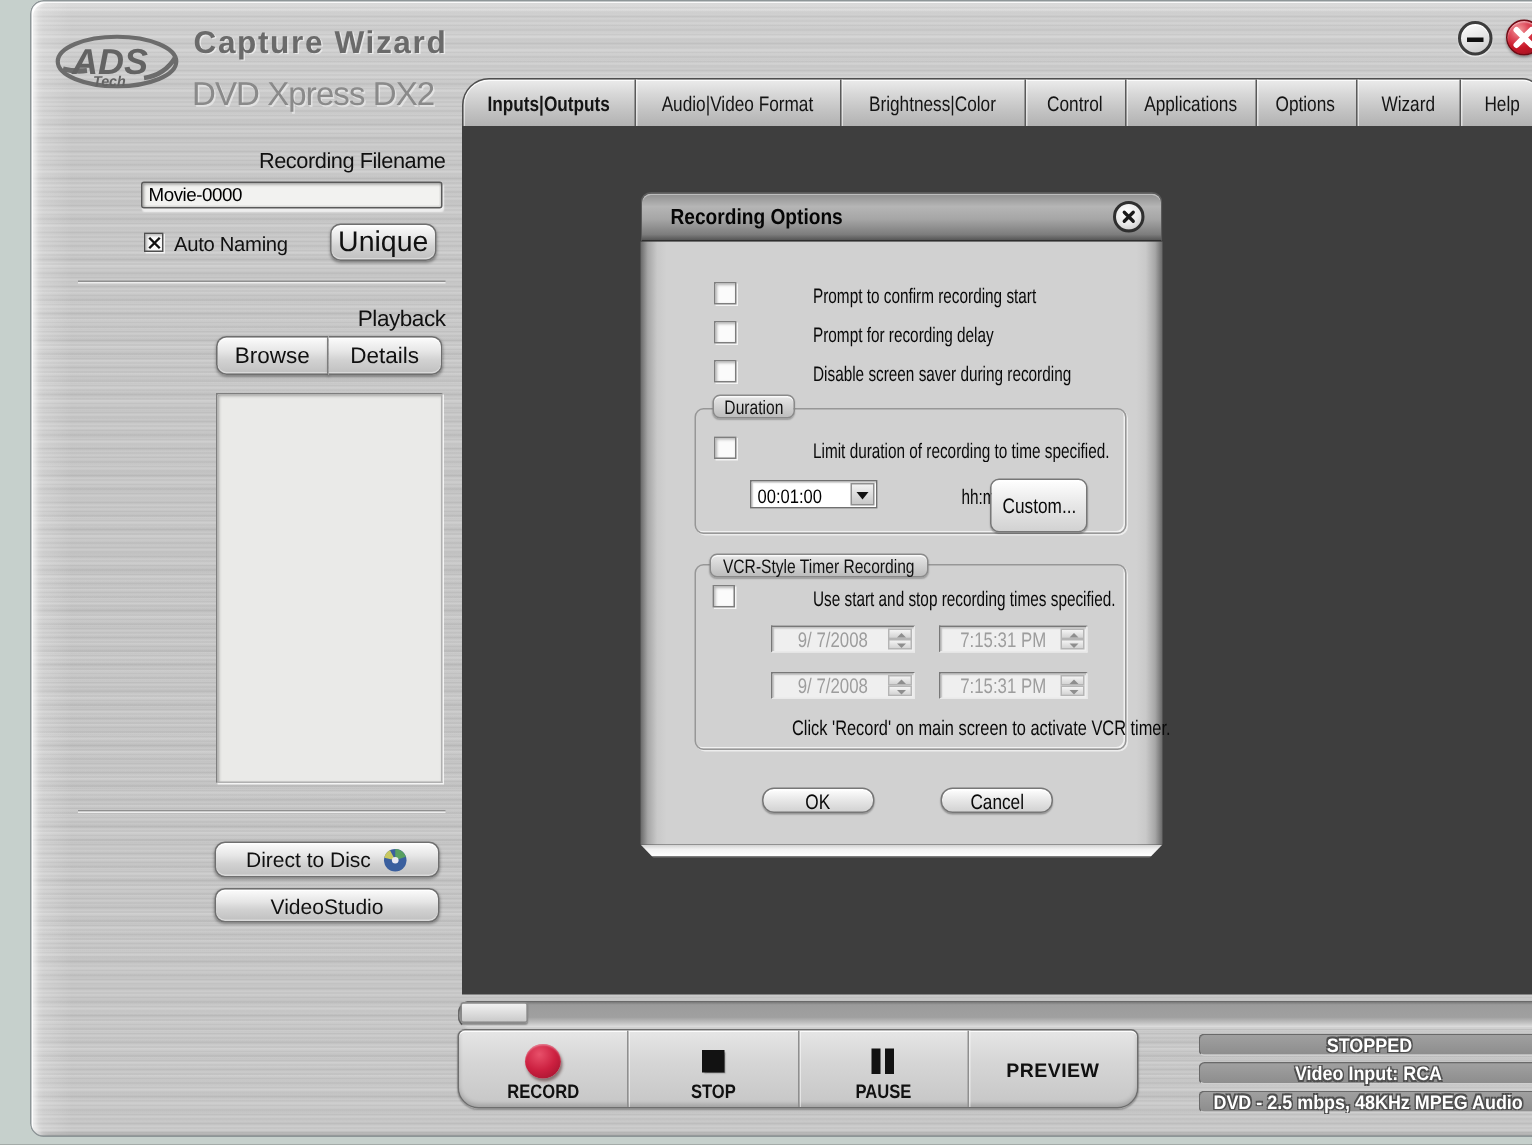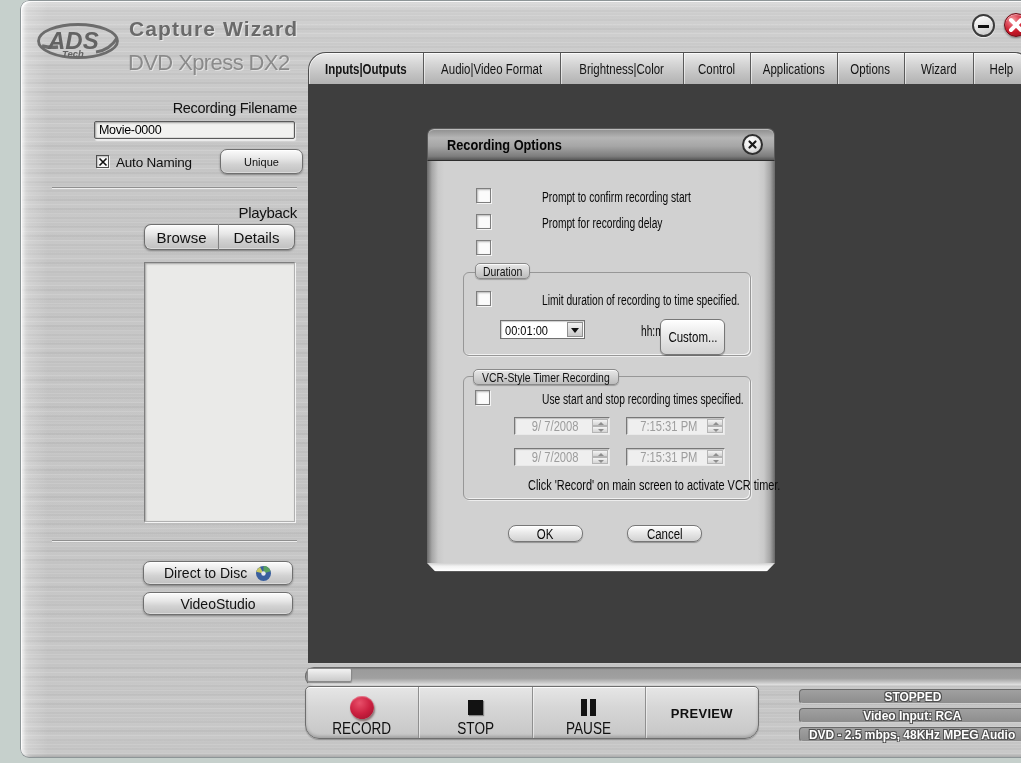--- a/index.html
+++ b/index.html
@@ -66,21 +66,21 @@
   #sbthumb{left:287px;top:668px;width:45px;height:14px;background:linear-gradient(180deg,#f2f2f2,#cacaca);
     border:1px solid #8a8a8a;border-radius:2px;box-shadow:0 1px 1px rgba(0,0,0,.3);}
   #transport{left:285px;top:686px;width:454px;height:53px;
     border:1px solid #6e6e6e;border-radius:5px 5px 14px 14px;
     background:linear-gradient(180deg,#e6e6e6 0%,#d6d6d6 40%,#c6c6c6 100%);
     box-shadow:inset 0 1px 0 rgba(255,255,255,.9), inset 0 -2px 3px rgba(0,0,0,.18), 0 1px 1px rgba(0,0,0,.25);
     display:flex;}
   .tcell{flex:1;position:relative;border-right:1px solid #8f8f8f;box-shadow:1px 0 0 rgba(255,255,255,.5);}
   .tcell:last-child{border-right:none;box-shadow:none;}
   .ticon{position:absolute;left:0;right:0;top:8px;height:24px;display:flex;align-items:center;justify-content:center;}
-  .tlabel{position:absolute;left:0;right:0;top:33px;text-align:center;font-size:16px;font-weight:normal;color:#101010;}
+  .tlabel{position:absolute;left:0;right:0;top:33px;text-align:center;font-size:13px;font-weight:bold;color:#101010;}
   .tlabel span{display:inline-block;transform:scaleX(.85);}
   
   .status{left:779px;width:227px;height:15px;background:linear-gradient(180deg,#a0a0a0,#8d8d8d);
     border:1px solid #cfcfcf;border-top-color:#6a6a6a;border-left-color:#6a6a6a;border-radius:4px;
     text-align:center;font-size:13px;font-weight:bold;color:#fff;line-height:13px;
     text-shadow:-1px -1px 0 #4f4f4f,1px -1px 0 #4f4f4f,-1px 1px 0 #4f4f4f,1px 1px 0 #4f4f4f;}
   .status span{display:inline-block;transform:scaleX(.92);transform-origin:center;white-space:nowrap;}
   
   #dlgtitle{left:407px;top:128px;width:348px;height:33px;border-radius:7px 7px 0 0;
     background:linear-gradient(180deg,#8e8e8e 0%,#b5b5b5 28%,#a6a6a6 55%,#7d7d7d 88%,#565656 100%);
@@ -180,21 +180,21 @@
   </div>
 
   <div class="abs rlabel" style="left:97px;top:100px;width:180px">Recording Filename</div>
   <div class="abs" id="fninput">Movie-0000</div>
   <div class="abs cbx" style="left:76px;top:155px;width:13px;height:13px;border-color:#4f4f4f">
     <svg width="12" height="12" viewBox="0 0 12 12" style="position:absolute;left:0;top:0">
       <path d="M2.5 2.5 L9.5 9.5 M9.5 2.5 L2.5 9.5" stroke="#111" stroke-width="1.6"></path>
     </svg>
   </div>
   <div class="abs" style="left:96px;top:155px;font-size:13.5px;color:#101010;letter-spacing:-.2px">Auto Naming</div>
-  <div class="abs mbtn" style="left:200px;top:149px;width:83px;height:25px;font-size:11px">Unique</div>
+  <div class="abs mbtn" style="left:200px;top:149px;width:71px;height:25px;font-size:19px">Unique</div>
   <div class="abs divider" style="left:32px;top:187px;width:245px"></div>
   <div class="abs rlabel" style="left:97px;top:204px;width:180px;font-size:15px">Playback</div>
   <div class="abs mbtn" style="left:124px;top:224px;width:75px;height:26px;border-radius:7px 0 0 7px;border-right:1px solid #8f8f8f;font-size:15px">Browse</div>
   <div class="abs mbtn" style="left:199px;top:224px;width:76px;height:26px;border-radius:0 7px 7px 0;border-left:none;font-size:15px">Details</div>
   <div class="abs" id="listbox"></div>
   <div class="abs divider" style="left:32px;top:540px;width:245px"></div>
   <div class="abs mbtn" style="left:123px;top:561px;width:150px;height:24px;font-size:14px">Direct to Disc&nbsp;&nbsp;
     <svg width="17" height="17" viewBox="0 0 17 17">
       <circle cx="8.5" cy="8.5" r="7.5" fill="#3a5f9e"></circle>
       <path d="M8.5 1 A7.5 7.5 0 0 1 15.6 6.2 L8.5 8.5 Z" fill="#58a060"></path>
@@ -245,20 +245,21 @@
     <svg width="17" height="17" viewBox="0 0 17 17" style="position:absolute;left:0;top:0">
       <path d="M5.5 5.5 L11.5 11.5 M11.5 5.5 L5.5 11.5" stroke="#1a1a1a" stroke-width="2.2" stroke-linecap="round"></path>
     </svg>
   </div>
 
   <div class="abs cbx" style="left:456px;top:188px;width:15px;height:15px"></div>
   <div class="abs dtext" style="left:478px;top:189px"><span>Prompt to confirm recording start</span></div>
   <div class="abs cbx" style="left:456px;top:214px;width:15px;height:15px"></div>
   <div class="abs dtext" style="left:478px;top:215px"><span>Prompt for recording delay</span></div>
   <div class="abs cbx" style="left:456px;top:240px;width:15px;height:15px"></div>
+  <div class="abs dtext" style="left:478px;top:241px"><span>Disable screen saver during recording</span></div>
 
   <div class="abs group" style="left:443px;top:272px;width:288px;height:84px"></div>
   <div class="abs gtab" style="left:455px;top:263px;width:55px">
       <span>Duration</span>
     </div>
   <div class="abs cbx" style="left:456px;top:291px;width:15px;height:15px"></div>
   <div class="abs dtext" style="left:478px;top:292px"><span>Limit duration of recording to time specified.</span></div>
   <div class="abs" style="left:480px;top:320px;width:85px;height:19px;background:#fff;border:1px solid #707070;box-shadow:inset 1px 1px 1px rgba(0,0,0,.2)">
     <div style="position:absolute;left:4px;top:2px;font-size:13px;color:#000;transform:scaleX(.85);transform-origin:left">00:01:00</div>
     <div style="position:absolute;right:1px;top:1px;width:16px;height:15px;background:linear-gradient(180deg,#f2f2f2,#c8c8c8);border:1px solid #909090">

